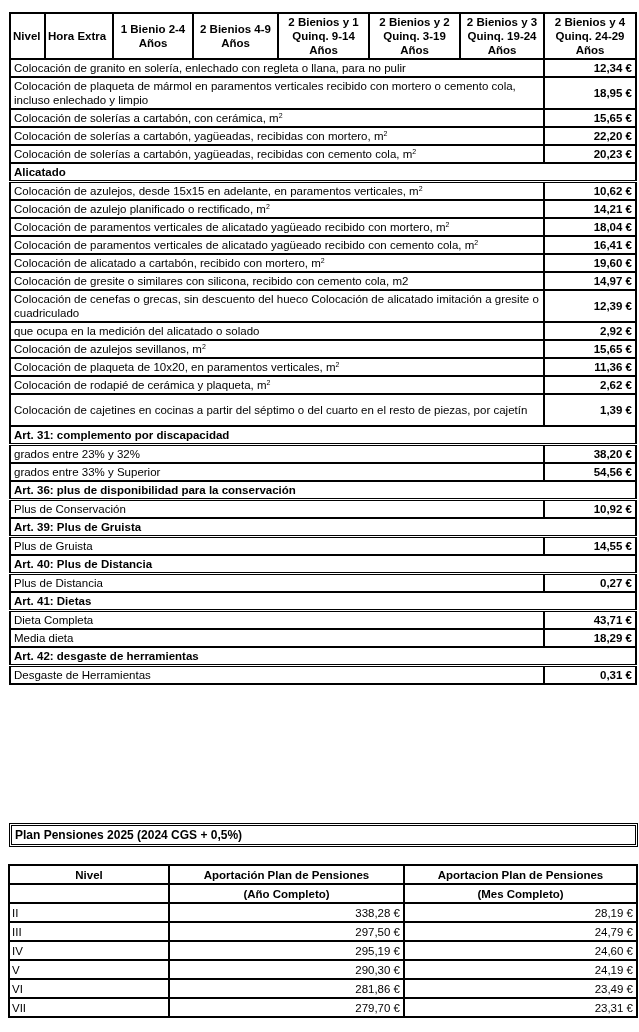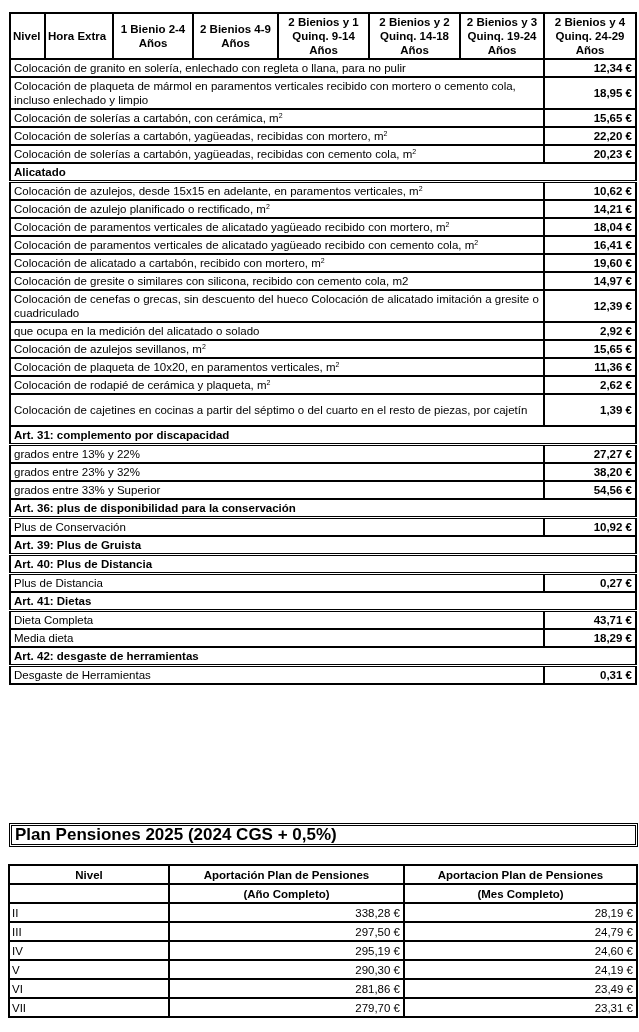--- a/index.html
+++ b/index.html
@@ -15,21 +15,21 @@
   .hdr th.left { text-align: left; padding: 0 2px; }
   td.desc { text-align: left; border-radius: 8px; }
   td.val { text-align: right; width: 78px; white-space: nowrap; font-weight: bold; }
   tr.row1 td { height: 16px; }
   tr.row2 td { height: 30px; }
   tr.sec td { font-weight: bold; height: 16px; border-bottom: 3px double #000; margin-left: 24px; }
   sup { font-size: 7px; vertical-align: 4px; line-height: 0; }
 
   .plan-title {
     position: absolute; left: 9px; top: 823px; width: 620px; height: 18px;
-    border: 3px double #000; font-weight: bold; font-size: 17px; line-height: 18px; padding-left: 3px;
+    border: 3px double #000; font-weight: bold; font-size: 12px; line-height: 18px; padding-left: 3px;
   }
   .pens { position: absolute; left: 8px; top: 864px; width: 628px; }
   .pens td, .pens th { height: 17px; font-size: 11.5px; }
   .pens th { font-weight: bold; }
   .pens td.lvl { text-align: left; padding-left: 2px; margin-left: 32px; }
   .pens td.num { text-align: right; }
 </style>
 </head>
 <body>
 
@@ -45,21 +45,21 @@
         <col style="width:84px">
         <col style="width:92px">
     </colgroup>
     <thead>
       <tr class="hdr" id="hdr-row">
           <th class="left"><span>Nivel</span></th>
           <th class="left"><span>Hora Extra</span></th>
           <th><span>1 Bienio 2-4</span><br><span>Años</span></th>
           <th><span>2 Bienios 4-9</span><br><span>Años</span></th>
           <th><span>2 Bienios y 1</span><br><span>Quinq. 9-14</span><br><span>Años</span></th>
-          <th><span>2 Bienios y 2</span><br><span>Quinq. 14-18</span><br><span>Años</span></th>
+          <th><span>2 Bienios y 2</span><br><span>Quinq. 3-19</span><br><span>Años</span></th>
           <th><span>2 Bienios y 3</span><br><span>Quinq. 19-24</span><br><span>Años</span></th>
           <th><span>2 Bienios y 4</span><br><span>Quinq. 24-29</span><br><span>Años</span></th>
         </tr>
     </thead>
     <tbody id="salary-body">
         <tr class="row1">
           <td colspan="7" class="desc"><span>Colocación de granito en solería, enlechado con regleta o llana, para no pulir</span></td>
           <td class="val">12,34 €</td>
         </tr>
         <tr class="row2">
@@ -126,40 +126,40 @@
           <td class="val">2,62 €</td>
         </tr>
         <tr class="row2">
           <td colspan="7" class="desc"><span>Colocación de cajetines en cocinas a partir del séptimo o del cuarto en el resto de piezas, por cajetín</span></td>
           <td class="val">1,39 €</td>
         </tr>
         <tr class="sec">
           <td colspan="8">Art. 31: complemento por discapacidad</td>
         </tr>
         <tr class="row1">
-          <td colspan="7" class="desc"><span>grados entre 13% y 22%</span></td>
-          <td class="val">27,27 €</td>
-        </tr>
-        <tr class="row1">
           <td colspan="7" class="desc"><span>grados entre 23% y 32%</span></td>
           <td class="val">38,20 €</td>
         </tr>
         <tr class="row1">
           <td colspan="7" class="desc"><span>grados entre 33% y Superior</span></td>
           <td class="val">54,56 €</td>
         </tr>
         <tr class="sec">
           <td colspan="8">Art. 36: plus de disponibilidad para la conservación</td>
         </tr>
         <tr class="row1">
           <td colspan="7" class="desc"><span>Plus de Conservación</span></td>
           <td class="val">10,92 €</td>
         </tr>
         <tr class="sec">
           <td colspan="8">Art. 39: Plus de Gruista</td>
+        </tr>
+        <tr class="row1">
+          <td colspan="7" class="desc"><span>Plus de Gruista</span></td>
+          <td class="val">14,55 €</td>
         </tr>
         <tr class="sec">
           <td colspan="8">Art. 40: Plus de Distancia</td>
         </tr>
         <tr class="row1">
           <td colspan="7" class="desc"><span>Plus de Distancia</span></td>
           <td class="val">0,27 €</td>
         </tr>
         <tr class="sec">
           <td colspan="8">Art. 41: Dietas</td>

